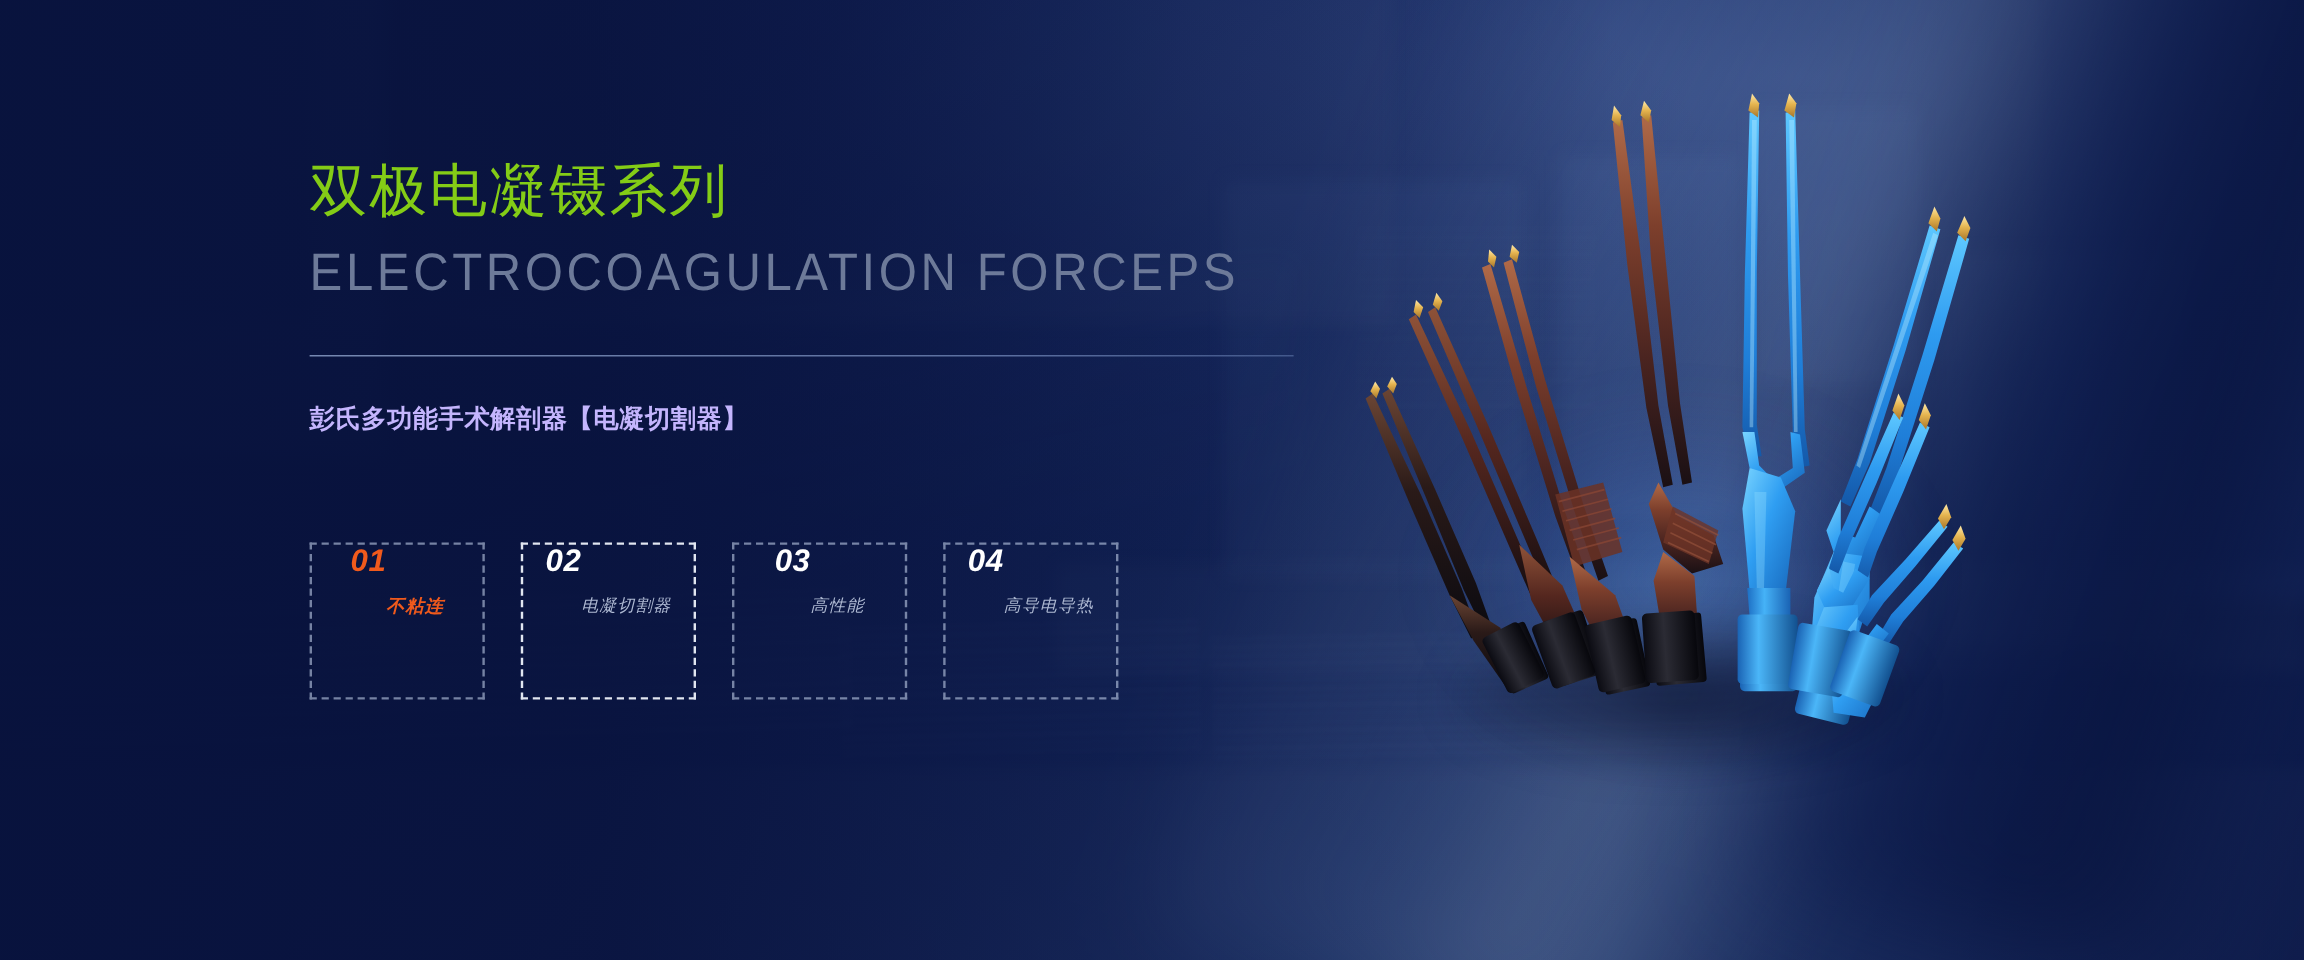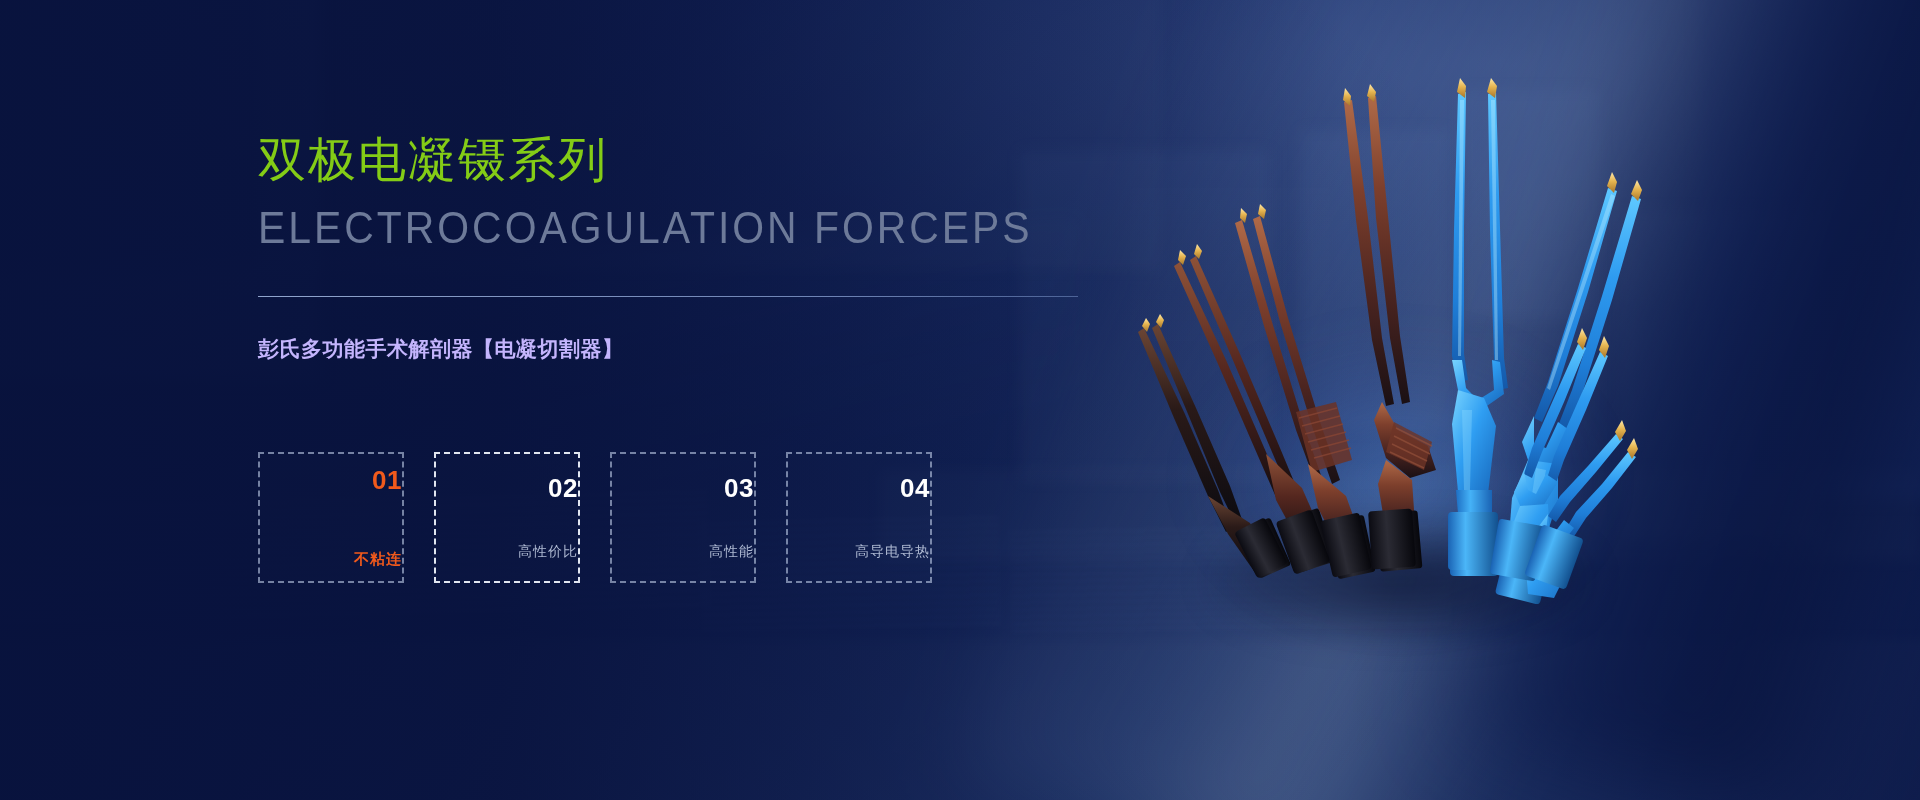--- a/index.html
+++ b/index.html
@@ -136,24 +136,24 @@
     top:452px; left:0;
     display:flex;
     gap:30px;
   }
   .feature {
     position:relative;
     width:146px;
     height:131px;
     border:2px dashed rgba(196,210,236,0.58);
     display:flex;
-    flex-direction:column;
-    align-items:flex-end;
+    align-items:flex-start;
     justify-content:center;
     background:rgba(255,255,255,0.008);
+    font-style:italic;
   }
   .feature.bright { border-color:rgba(244,248,255,0.92); }
   .feature .num {
     font-size:26px;
     font-weight:700;
     line-height:1;
     color:#ffffff;
     letter-spacing:0.5px;
   }
   .feature .lbl {
@@ -411,21 +411,21 @@
 
     <div class="features">
 
       <div class="feature accent">
         <span class="num">01</span>
         <span class="lbl">不粘连</span>
       </div>
 
       <div class="feature bright">
         <span class="num">02</span>
-        <span class="lbl">高性价比</span>
+        <span class="lbl">电凝切割器</span>
       </div>
 
       <div class="feature">
         <span class="num">03</span>
         <span class="lbl">高性能</span>
       </div>
 
       <div class="feature">
         <span class="num">04</span>
         <span class="lbl">高导电导热</span>

